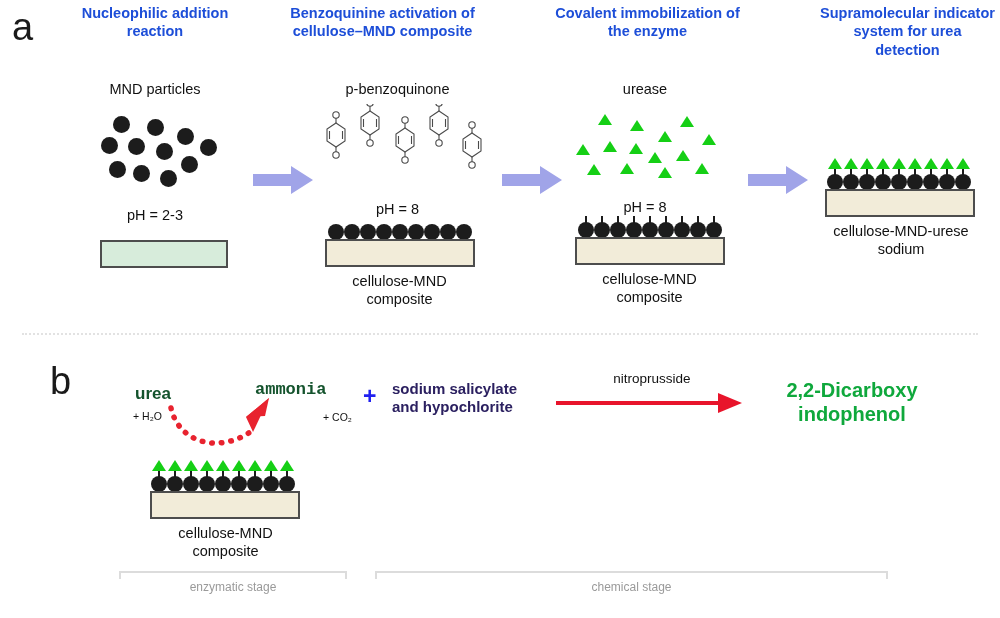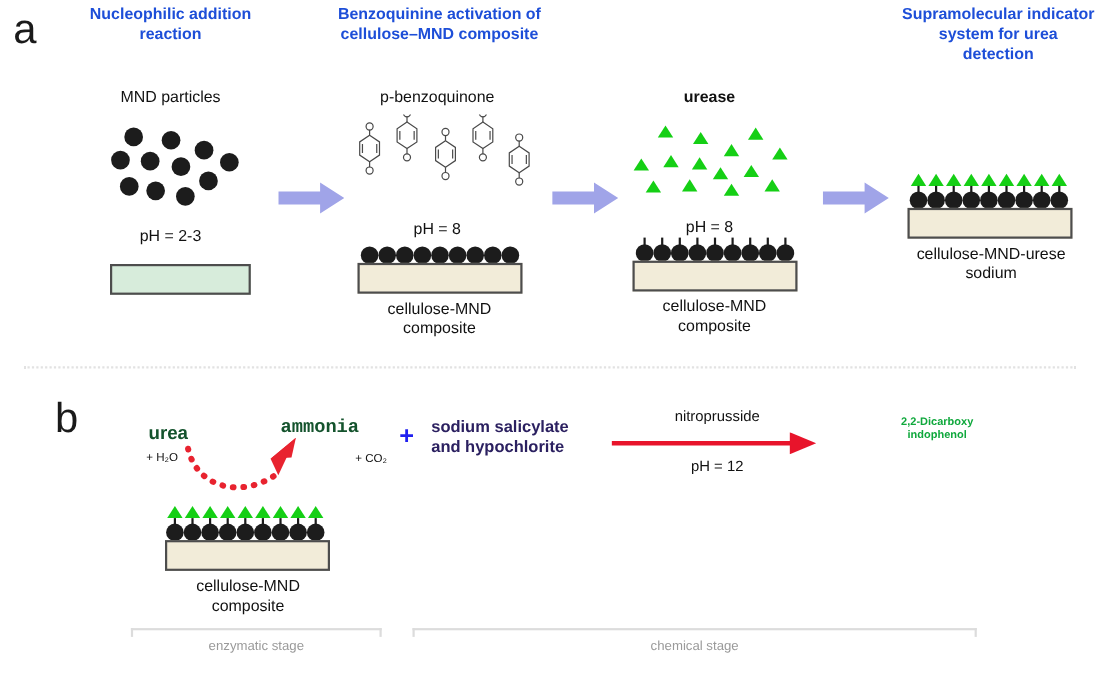--- a/index.html
+++ b/index.html
@@ -101,35 +101,37 @@
     line-height: 1;
   }
   .reagent {
     font-size: 15px; font-weight: 700; color: #2b2060;
     line-height: 1.22; text-align: left; white-space: pre-line;
   }
   .cond {
     font-size: 13.5px; color: #111111; text-align: center;
   }
   .product {
-    font-size: 10px; font-weight: 700; color: #0fa83c;
+    font-size: 20px; font-weight: 700; color: #0fa83c;
     line-height: 1.22; text-align: center; white-space: pre-line;
   }
 </style>
 </head>
 <body>
 
 <div id="root">
 
   <div class="abs panel-letter" style="left:12px; top:8px;">a</div>
 
   <div class="abs stage-title" style="left:60px; top:4px; width:190px;">Nucleophilic addition
 reaction</div>
-  <div class="abs stage-title" style="left:292px; top:4px; width:215px;">Benzoquinine activation of
+  <div class="abs stage-title" style="left:275px; top:4px; width:215px;">Benzoquinine activation of
 cellulose–MND composite</div>
+  <div class="abs stage-title" style="left:545px; top:4px; width:205px;">Covalent immobilization of
+the enzyme</div>
   <div class="abs stage-title" style="left:820px; top:4px; width:175px;">Supramolecular
 indicator system
 for urea detection</div>
 
   <div class="abs cap" style="left:75px; top:80px; width:160px;">MND particles</div>
 
   <div class="abs" style="left:82px; top:108px; width:140px; height:92px;">
     <div class="dot" style="left:31px; top:8px;  width:17px; height:17px;"></div>
     <div class="dot" style="left:65px; top:11px; width:17px; height:17px;"></div>
     <div class="dot" style="left:95px; top:20px; width:17px; height:17px;"></div>
@@ -225,21 +227,21 @@
 
   <div class="abs slab slab-cream" style="left:325px; top:239px; width:150px; height:28px;"></div>
 
   <div class="abs cap" style="left:312px; top:272px; width:175px;">cellulose-MND
 composite</div>
 
   <svg class="abs arrow-lav" style="left:502px; top:165px;" width="62" height="30" viewBox="0 0 62 30">
     <path d="M0 9 L38 9 L38 1 L60 15 L38 29 L38 21 L0 21 Z" fill="#a0a4e8"></path>
   </svg>
 
-  <div class="abs cap" style="left:565px; top:80px; width:160px;font-weight:bold;">urease</div>
+  <div class="abs cap" style="left:565px; top:80px; width:160px;">urease</div>
 
   <div class="abs" style="left:572px; top:108px; width:150px; height:80px;">
     <div class="tri" style="left:26px; top:6px;"></div>
     <div class="tri" style="left:58px; top:12px;"></div>
     <div class="tri" style="left:108px;top:8px;"></div>
     <div class="tri" style="left:86px; top:23px;"></div>
     <div class="tri" style="left:31px; top:33px;"></div>
     <div class="tri" style="left:57px; top:35px;"></div>
     <div class="tri" style="left:130px;top:26px;"></div>
     <div class="tri" style="left:76px; top:44px;"></div>
@@ -374,21 +376,20 @@
   <div class="abs reagent" style="left:392px; top:380px; width:160px;">sodium salicylate
 and hypochlorite</div>
 
   <div class="abs cond" style="left:557px; top:371px; width:190px;">nitroprusside</div>
 
   <svg class="abs" style="left:556px; top:393px;" width="190" height="20" viewBox="0 0 190 20">
     <line x1="0" y1="10" x2="168" y2="10" stroke="#e8142b" stroke-width="4"></line>
     <polygon points="186,10 162,0 162,20" fill="#e8142b"></polygon>
   </svg>
 
-  <div class="abs cond" style="left:557px; top:416px; width:190px;">pH = 12</div>
 
   <div class="abs product" style="left:752px; top:378px; width:200px;">2,2-Dicarboxy
 indophenol</div>
 
   <div class="abs bracket" style="left:119px; top:571px; width:228px;"></div>
   <div class="abs" style="left:119px; top:580px; width:228px;">
     <div class="stage-label" style="position:relative;">enzymatic stage</div>
   </div>
 
   <div class="abs bracket" style="left:375px; top:571px; width:513px;"></div>

